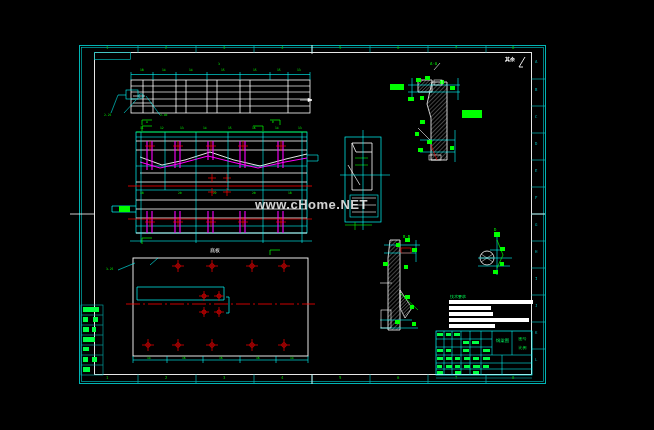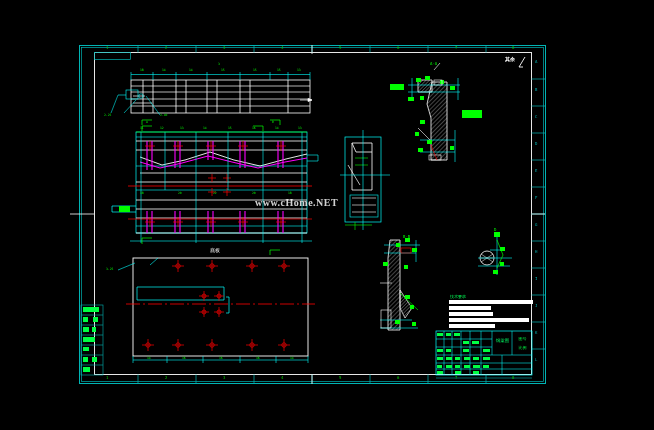--- a/index.html
+++ b/index.html
@@ -7,22 +7,22 @@
        font-family:"DejaVu Sans","Liberation Sans",sans-serif;}
   #stage{position:relative;width:654px;height:430px;background:#000;overflow:hidden;}
   .abs{position:absolute;}
   svg{display:block;}
   .lbl{position:absolute;color:#00ff00;font-size:3.1px;line-height:1;white-space:nowrap;
        font-family:"DejaVu Sans Mono","Liberation Mono",monospace;}
   .lblw{position:absolute;color:#ffffff;font-size:3.4px;line-height:1;white-space:nowrap;
        font-family:"DejaVu Sans Mono","Liberation Mono",monospace;}
   .zone{position:absolute;color:#00d000;font-size:4px;line-height:1;
         font-family:"DejaVu Sans Mono","Liberation Mono",monospace;}
-  .wm{position:absolute;color:rgba(255,255,255,.82);font-size:10px;font-weight:bold;
-      letter-spacing:.5px;font-family:Liberation Serif, serif;}
+  .wm{position:absolute;color:rgba(255,255,255,.82);font-size:13px;font-weight:bold;
+      letter-spacing:.5px;font-family:Liberation Sans, sans-serif;}
   .noteline{position:absolute;background:#ffffff;}
   .tbcell{position:absolute;color:#00ff44;font-size:4px;line-height:1;
           font-family:"DejaVu Sans Mono","Liberation Mono",monospace;text-align:center;}
 </style>
 </head>
 <body>
 
 <div id="stage">
 
   <svg class="abs" width="654" height="430" viewBox="0 0 654 430" style="left:0;top:0">

